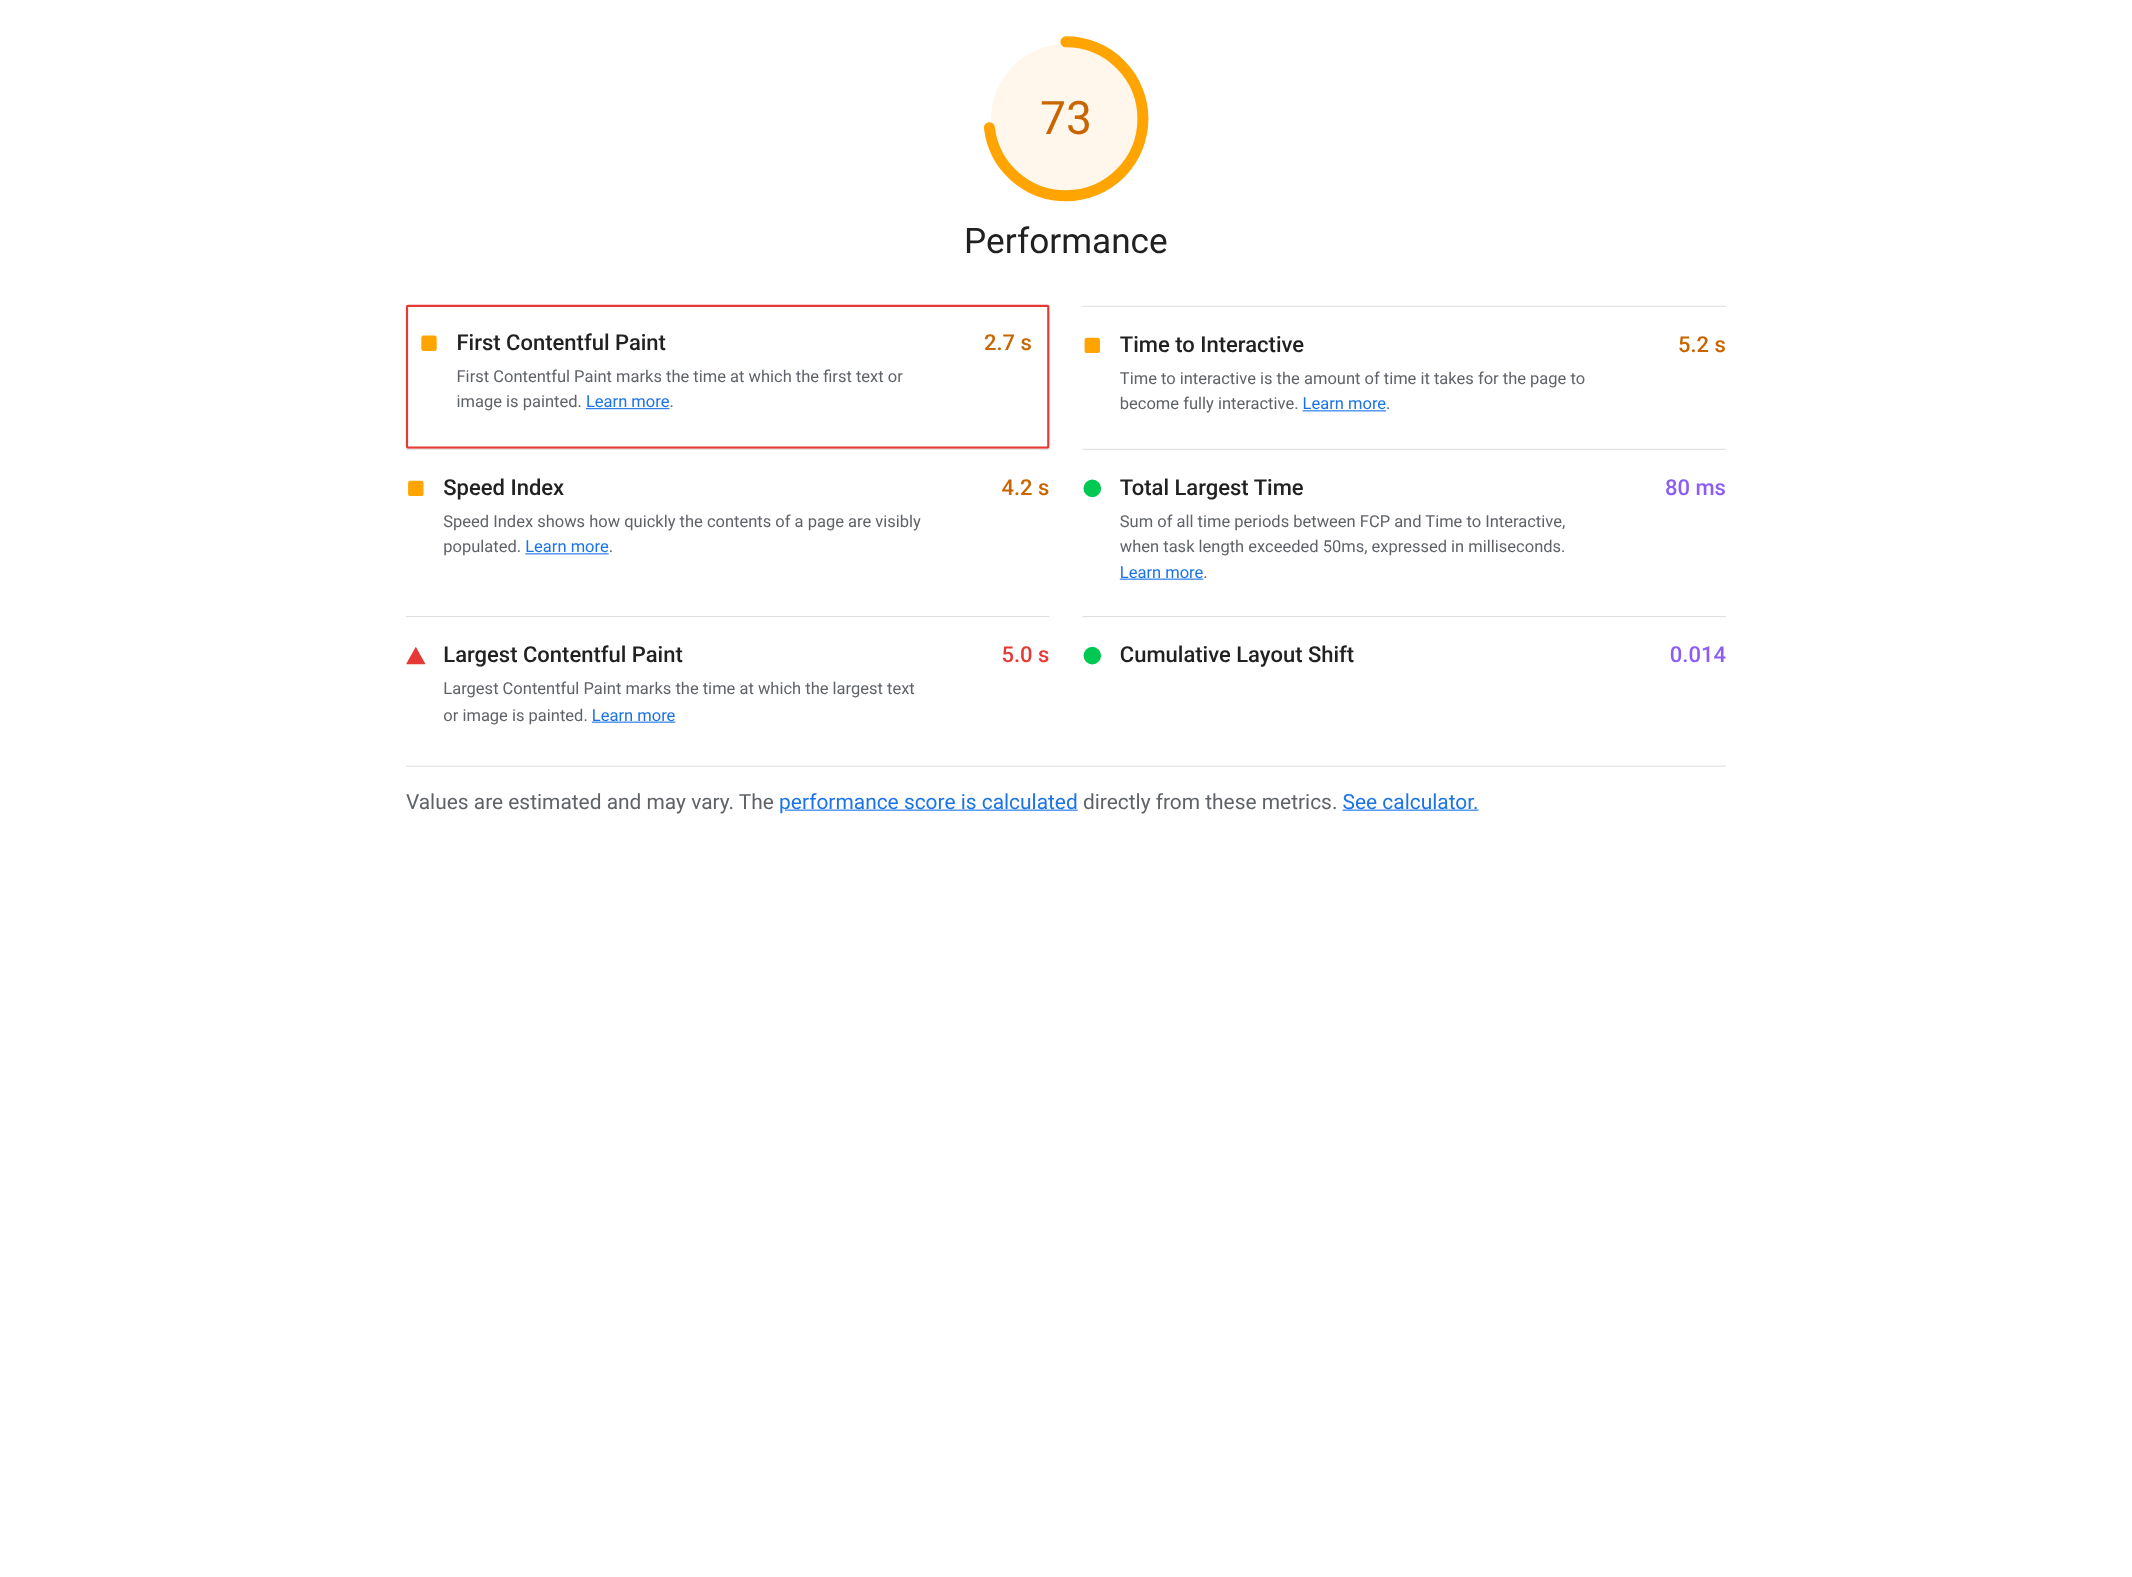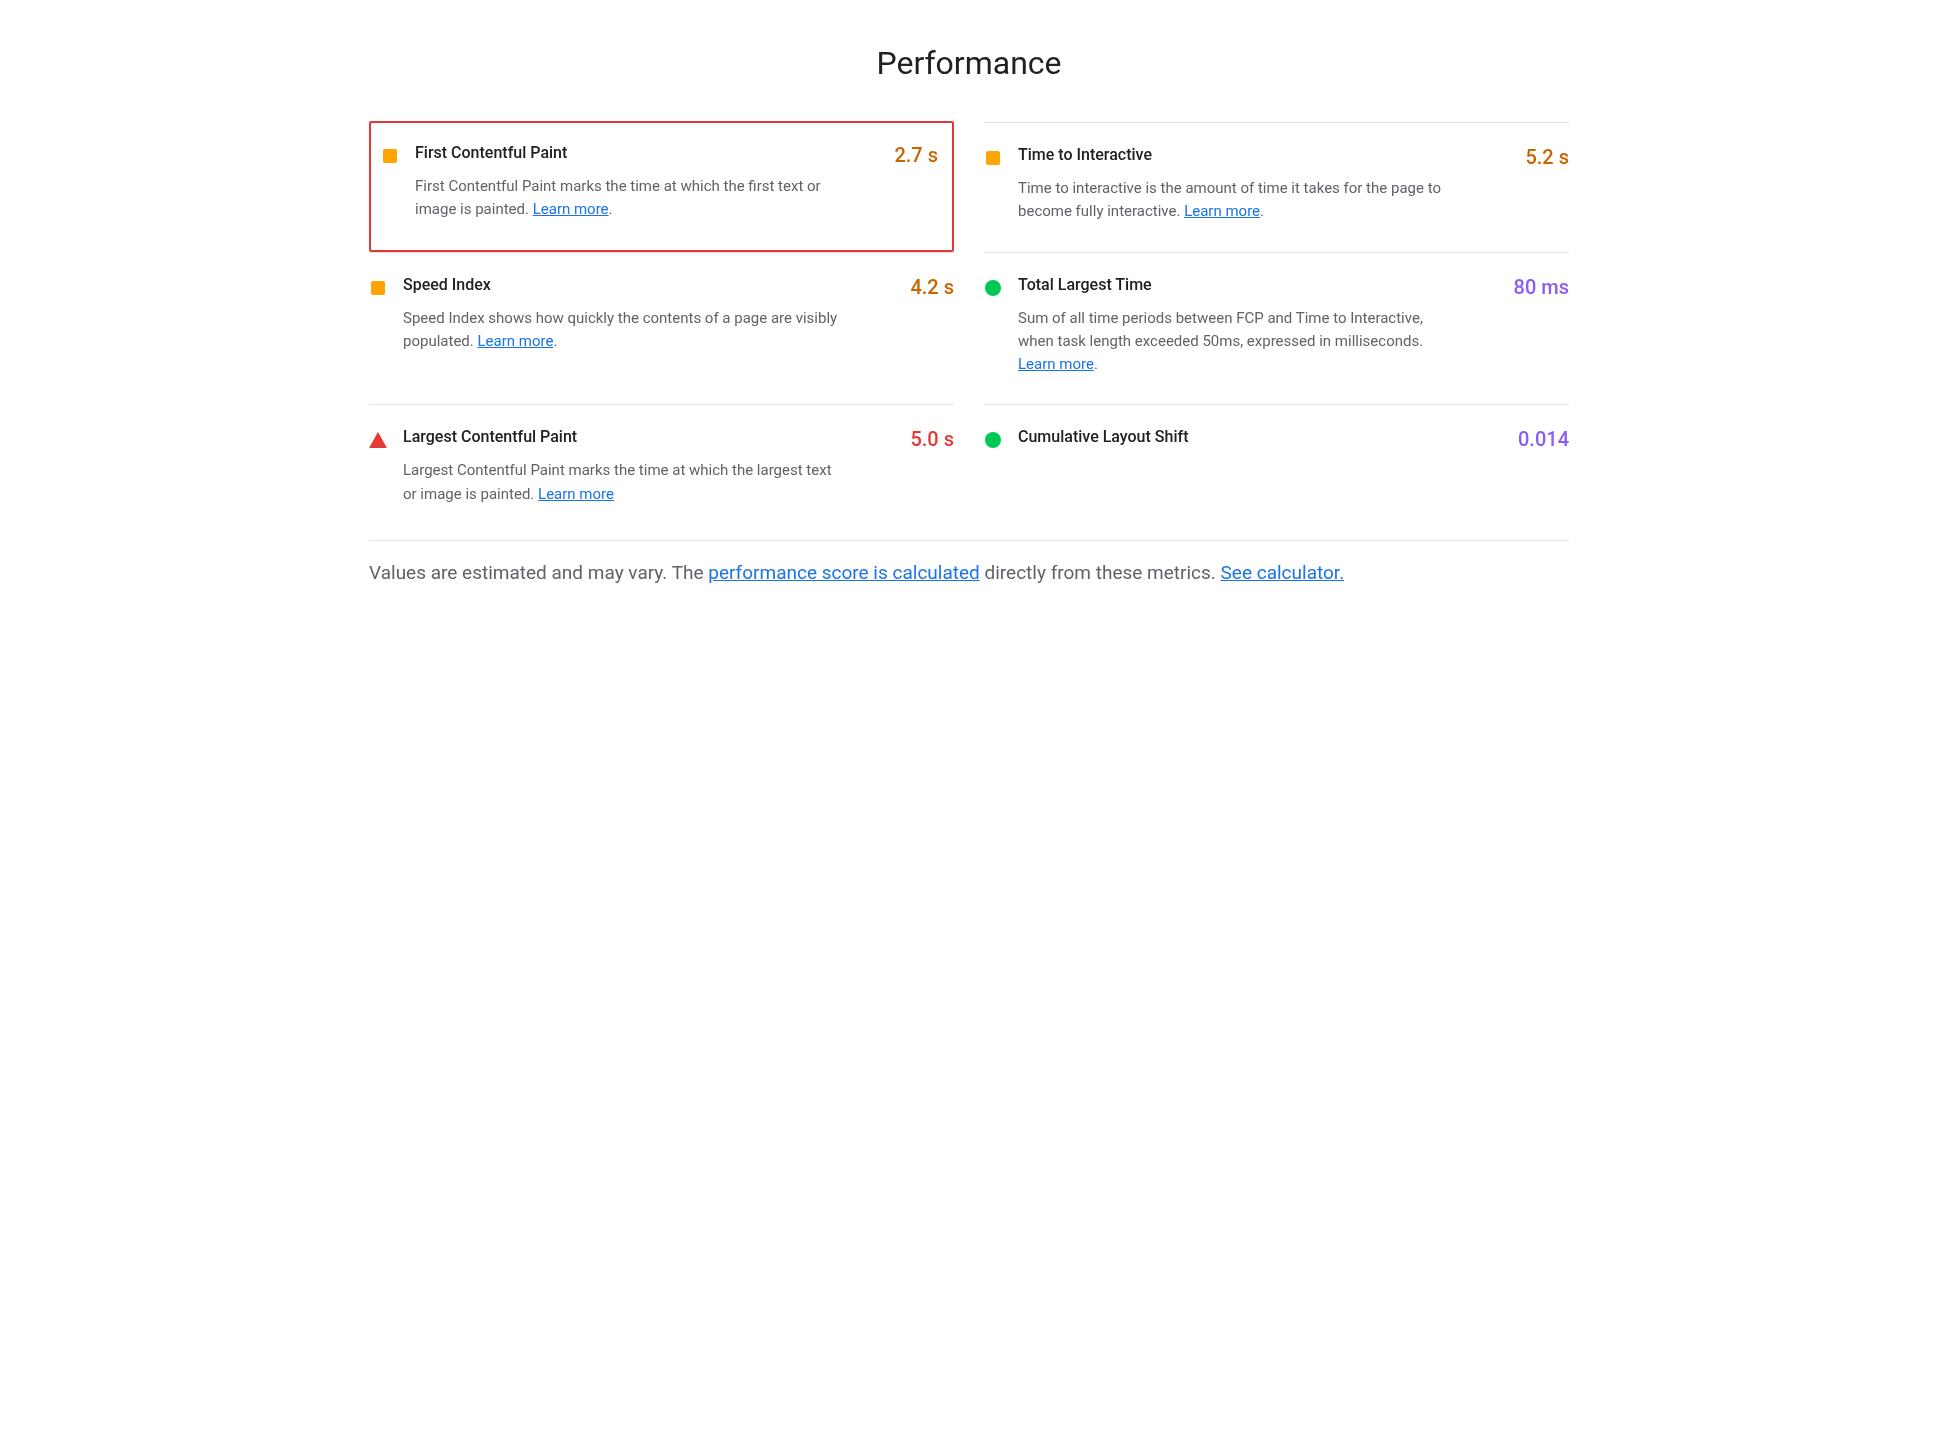--- a/index.html
+++ b/index.html
@@ -54,21 +54,21 @@
   .metric.highlighted {
     border: 2.5px solid #E53935;
     border-radius: 2px;
     padding: 20px 14px 26px 10px;
     margin-top: -1px;
   }
   .metric-row { display: flex; align-items: flex-start; gap: 16px; }
   .metric-icon { flex: 0 0 18px; height:18px; margin-top:4px; display:flex; align-items:center; justify-content:center; }
   .metric-body { flex: 1; }
   .metric-head { display:flex; justify-content:space-between; align-items:flex-start; gap:20px; }
-  .metric-title { font-size: 16px; font-weight: 500; color:#212121; }
+  .metric-title { font-size: 20px; font-weight: 500; color:#212121; }
   .metric-value { font-size: 20px; font-weight: 500; white-space: nowrap; }
   .metric-desc { font-size: 15px; color:#5F6368; line-height:1.55; margin-top:8px; max-width: 440px;}
   .learn-more { color:#1A73E8; text-decoration: underline; cursor:pointer; }
 
   .v-avg { color:#C96500; }
   .v-fail { color:#E53935; }
   .v-pass { color:#8b5cf6; }
 
   .sq-orange { width:14px; height:14px; background:#FFA400; border-radius:2px; }
   .tri-red {
@@ -83,20 +83,27 @@
   .footer-divider { border-top:1px solid #E0E0E0; margin-top: 6px;}
   .footnote { font-size: 19px; color:#5F6368; margin-top: 18px; line-height:1.5; }
   .footnote .learn-more { color:#1A73E8; }
 </style>
 </head>
 <body>
 
 <div class="container">
 
   <div class="gauge-wrap">
+    <div class="gauge">
+      <svg width="156" height="156" viewBox="0 0 156 156">
+        <circle class="gauge-bg" cx="78" cy="78" r="68"></circle>
+        <circle id="gauge-arc" class="gauge-arc" cx="78" cy="78" r="70" stroke-dasharray="439.82" stroke-dashoffset="118.75"></circle>
+      </svg>
+      <div class="gauge-score">73</div>
+    </div>
     <div class="category-title">Performance</div>
   </div>
 
 
   <div class="metrics-grid" id="metrics-grid">
       <div class="metric highlighted">
         <div class="metric-row">
           <div class="metric-icon">
             <div class="sq-orange"></div>
           </div>

